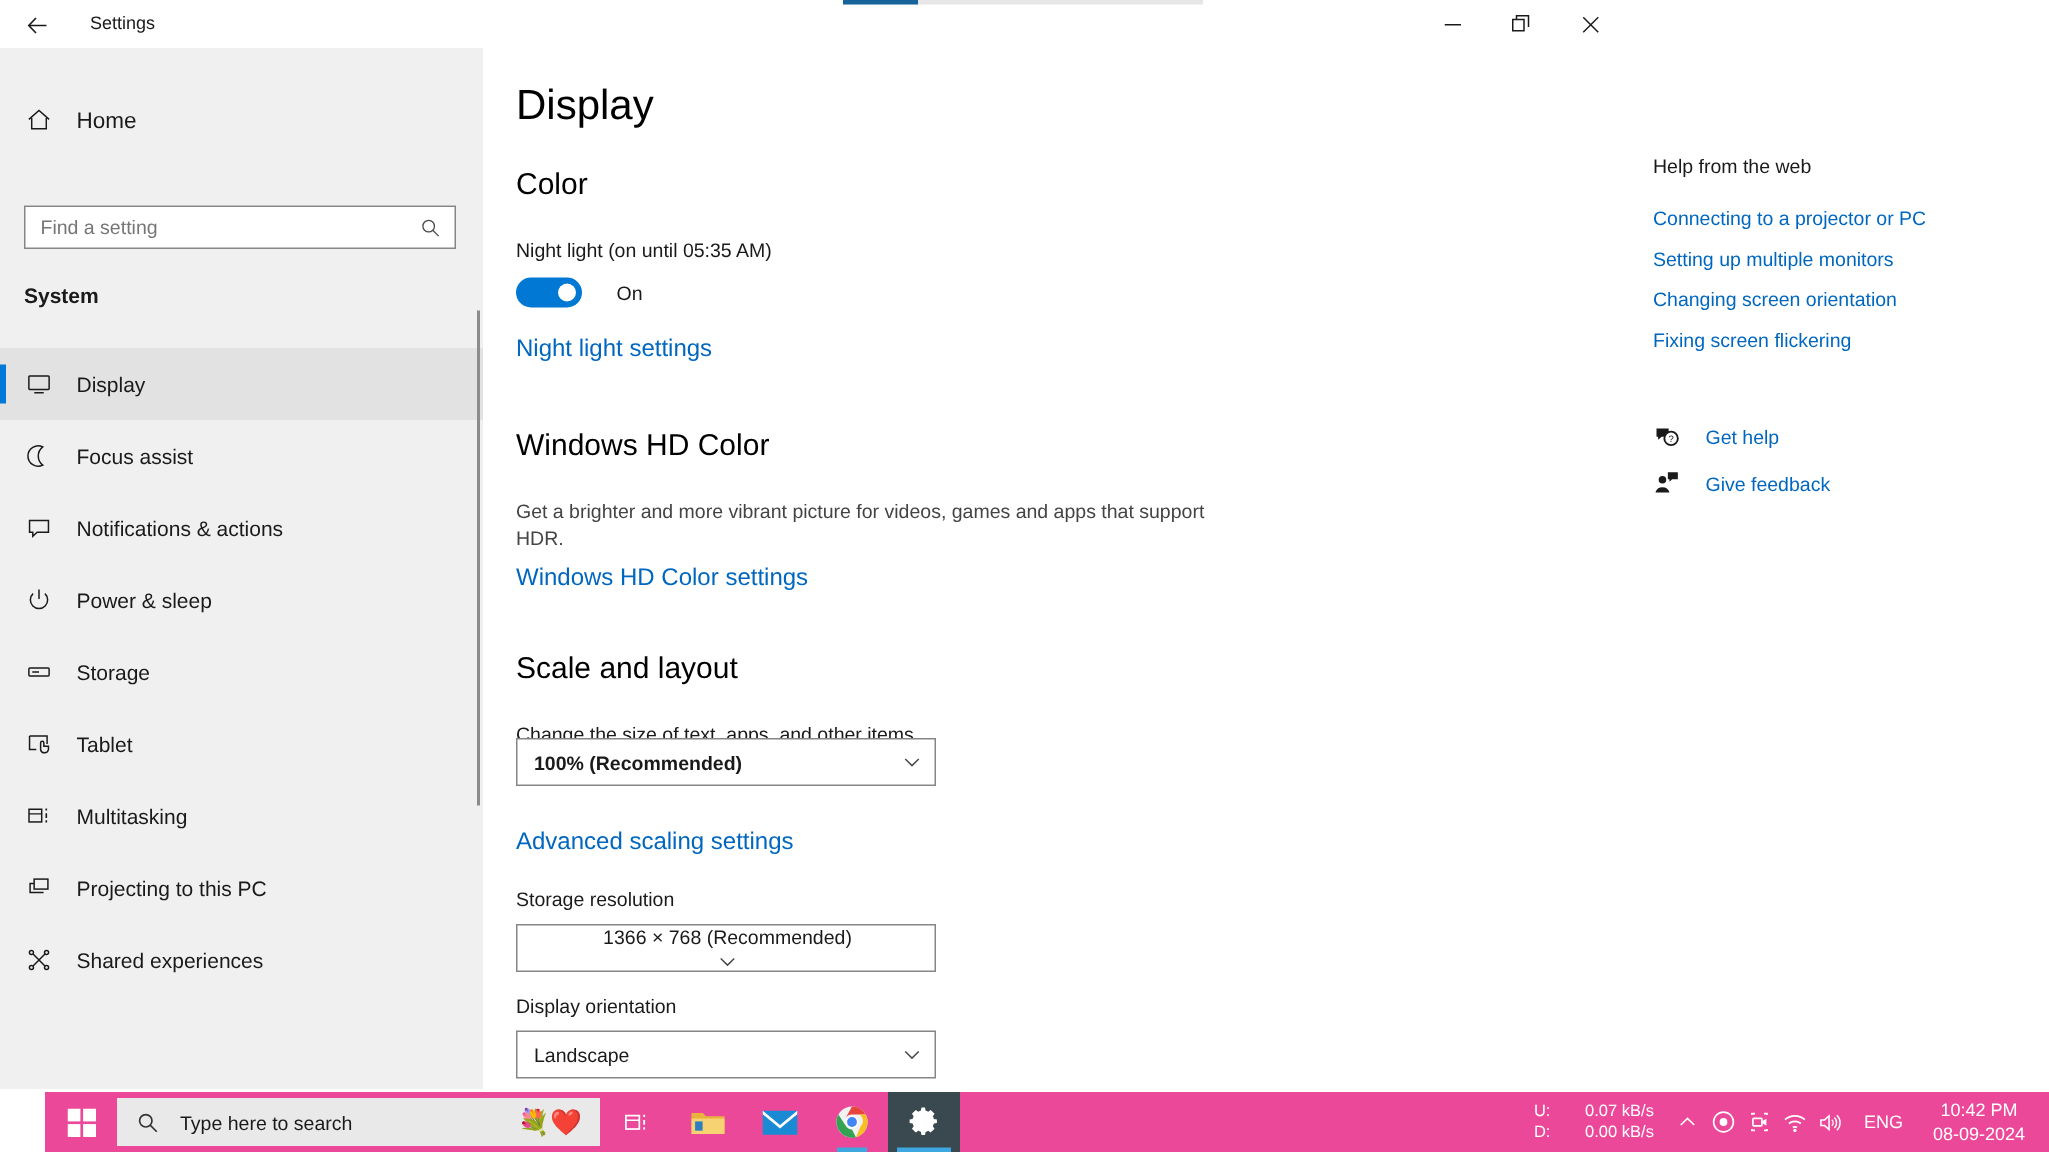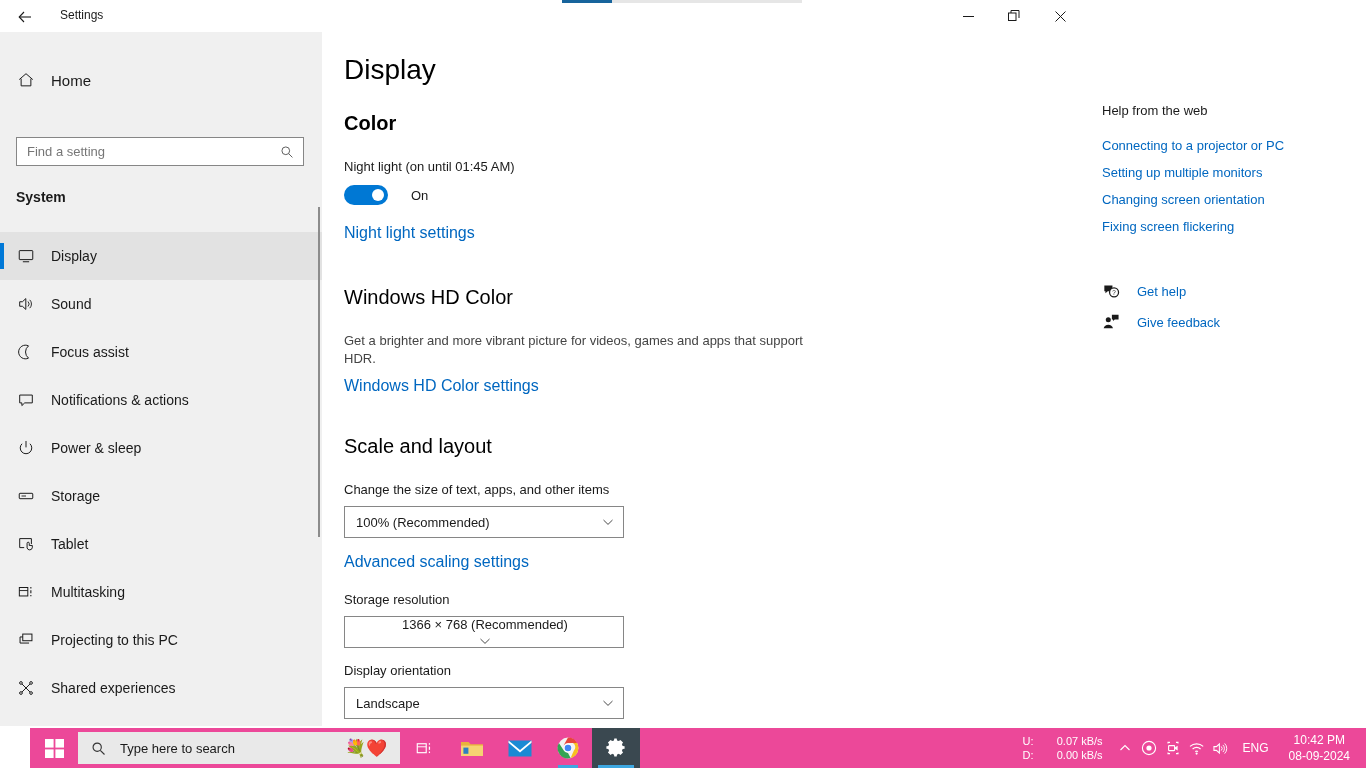--- a/index.html
+++ b/index.html
@@ -258,30 +258,20 @@
       <div class="navitem selected">
         <span class="ic">
           <svg width="18" height="18" viewBox="0 0 20 20">
             <rect x="2.5" y="4" width="15" height="10" rx="0.6" fill="none" stroke="currentColor" stroke-width="1.1"></rect>
             <line x1="6.5" y1="16.4" x2="13.5" y2="16.4" stroke="currentColor" stroke-width="1.1"></line>
           </svg>
         </span>
         <span class="lbl">Display</span>
       </div>
 
-      <div class="navitem">
-        <span class="ic">
-          <svg width="18" height="18" viewBox="0 0 20 20">
-            <path d="M3 7.5 L6 7.5 L9.8 4 L9.8 16 L6 12.5 L3 12.5 Z" fill="none" stroke="currentColor" stroke-width="1.1"></path>
-            <path d="M12.2 7.2 A4 4 0 0 1 12.2 12.8" fill="none" stroke="currentColor" stroke-width="1"></path>
-            <path d="M14.2 5.4 A6.6 6.6 0 0 1 14.2 14.6" fill="none" stroke="currentColor" stroke-width="1"></path>
-          </svg>
-        </span>
-        <span class="lbl">Sound</span>
-      </div>
 
       <div class="navitem">
         <span class="ic">
           <svg width="18" height="18" viewBox="0 0 20 20">
             <path d="M12.8 3.2 A7.6 7.6 0 1 0 12.8 16.8 A8.6 8.6 0 0 1 12.8 3.2 Z" fill="none" stroke="currentColor" stroke-width="1.1"></path>
           </svg>
         </span>
         <span class="lbl">Focus assist</span>
       </div>
 
@@ -371,37 +361,37 @@
 
     <div class="sb-track">
       <div class="sb-thumb"></div>
     </div>
   </div>
 
   <div class="content">
 
     <div class="page-title">Display</div>
 
-    <div class="group-title" style="top:80px;font-weight:bold;">Color</div>
-    <div class="body-text" style="top:127px;">Night light (on until 01:45 AM)</div>
+    <div class="group-title" style="top:80px;">Color</div>
+    <div class="body-text" style="top:127px;">Night light (on until 05:35 AM)</div>
     <div class="toggle-row" style="top:153px;">
       <div class="toggle">
         <div class="knob"></div>
       </div>
       <span class="toggle-label">On</span>
     </div>
     <div class="link" style="top:192px;">Night light settings</div>
 
     <div class="group-title" style="top:254px;">Windows HD Color</div>
     <div class="desc-text" style="top:300px;">Get a brighter and more vibrant picture for videos, games and apps that support HDR.</div>
     <div class="link" style="top:345px;">Windows HD Color settings</div>
 
     <div class="group-title" style="top:403px;">Scale and layout</div>
     <div class="body-text" style="top:450px;">Change the size of text, apps, and other items</div>
-    <div class="combo" style="top:474px;">
+    <div class="combo" style="top:460px;font-weight:bold;">
       <span class="val">100% (Recommended)</span>
       <span class="chev">
         <svg width="12" height="12" viewBox="0 0 12 12">
           <polyline points="1.5,4 6,8.4 10.5,4" fill="none" stroke="currentColor" stroke-width="1"></polyline>
         </svg>
       </span>
     </div>
     <div class="link" style="top:521px;">Advanced scaling settings</div>
 
     <div class="body-text" style="top:560px;">Storage resolution</div>

